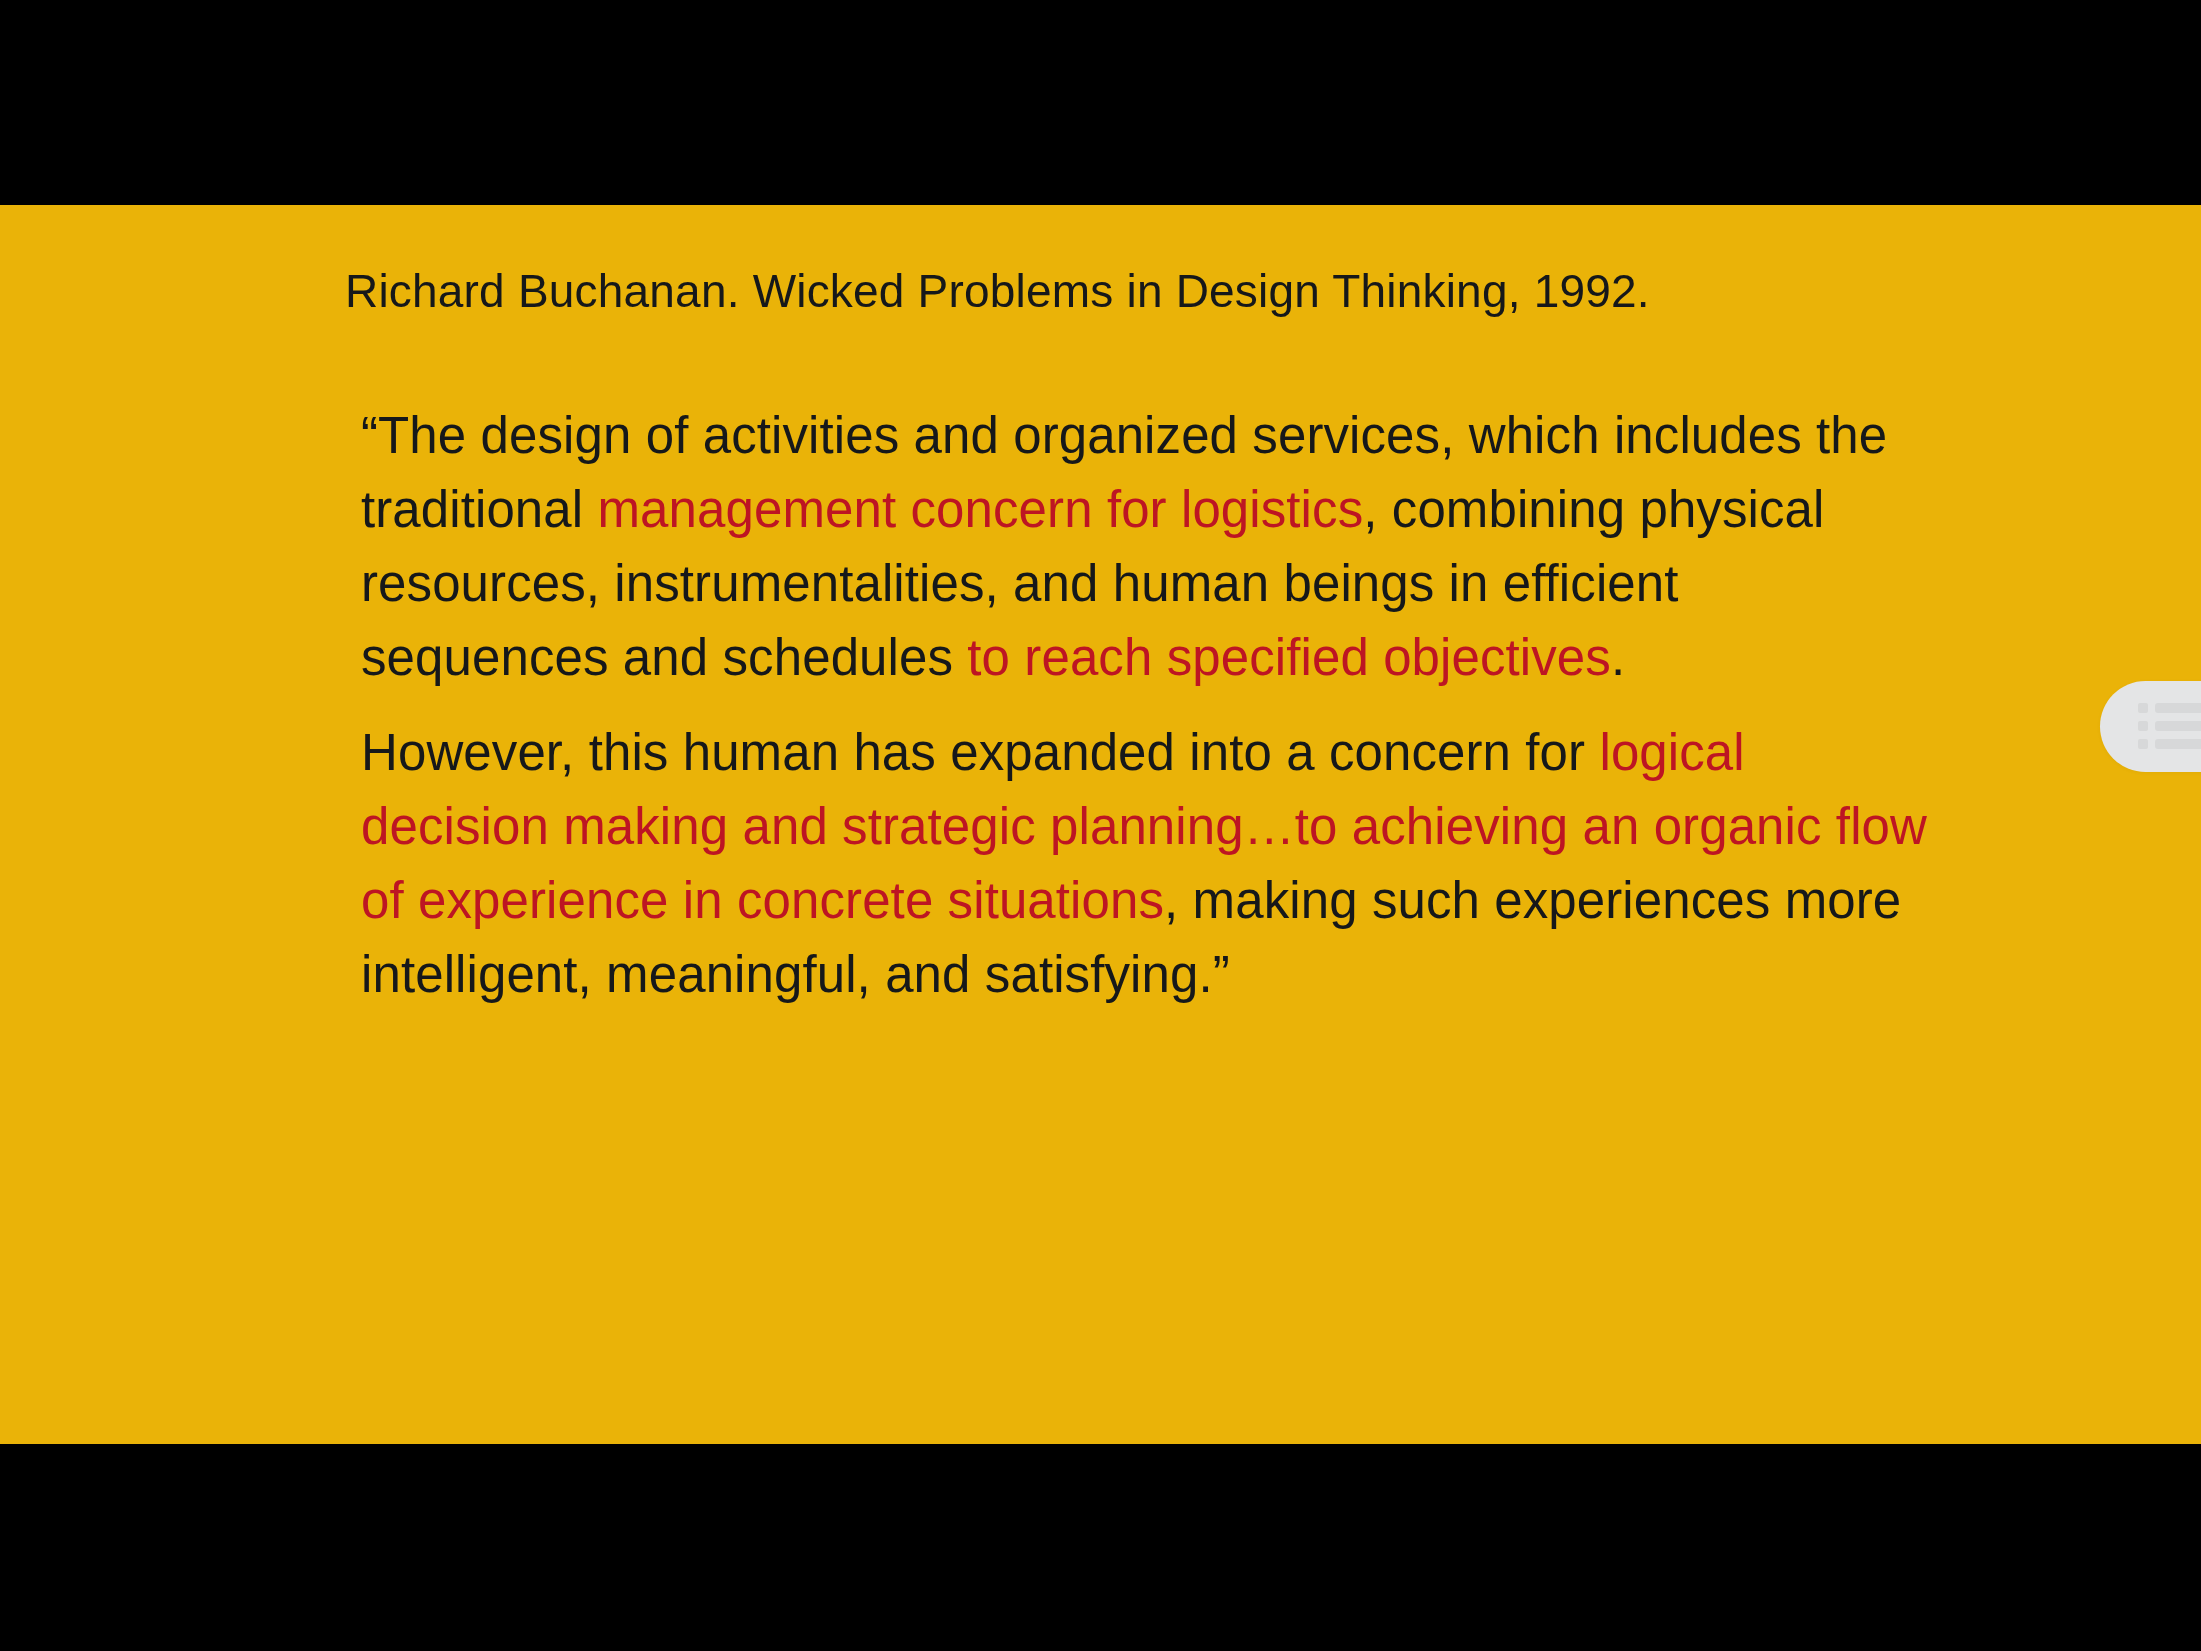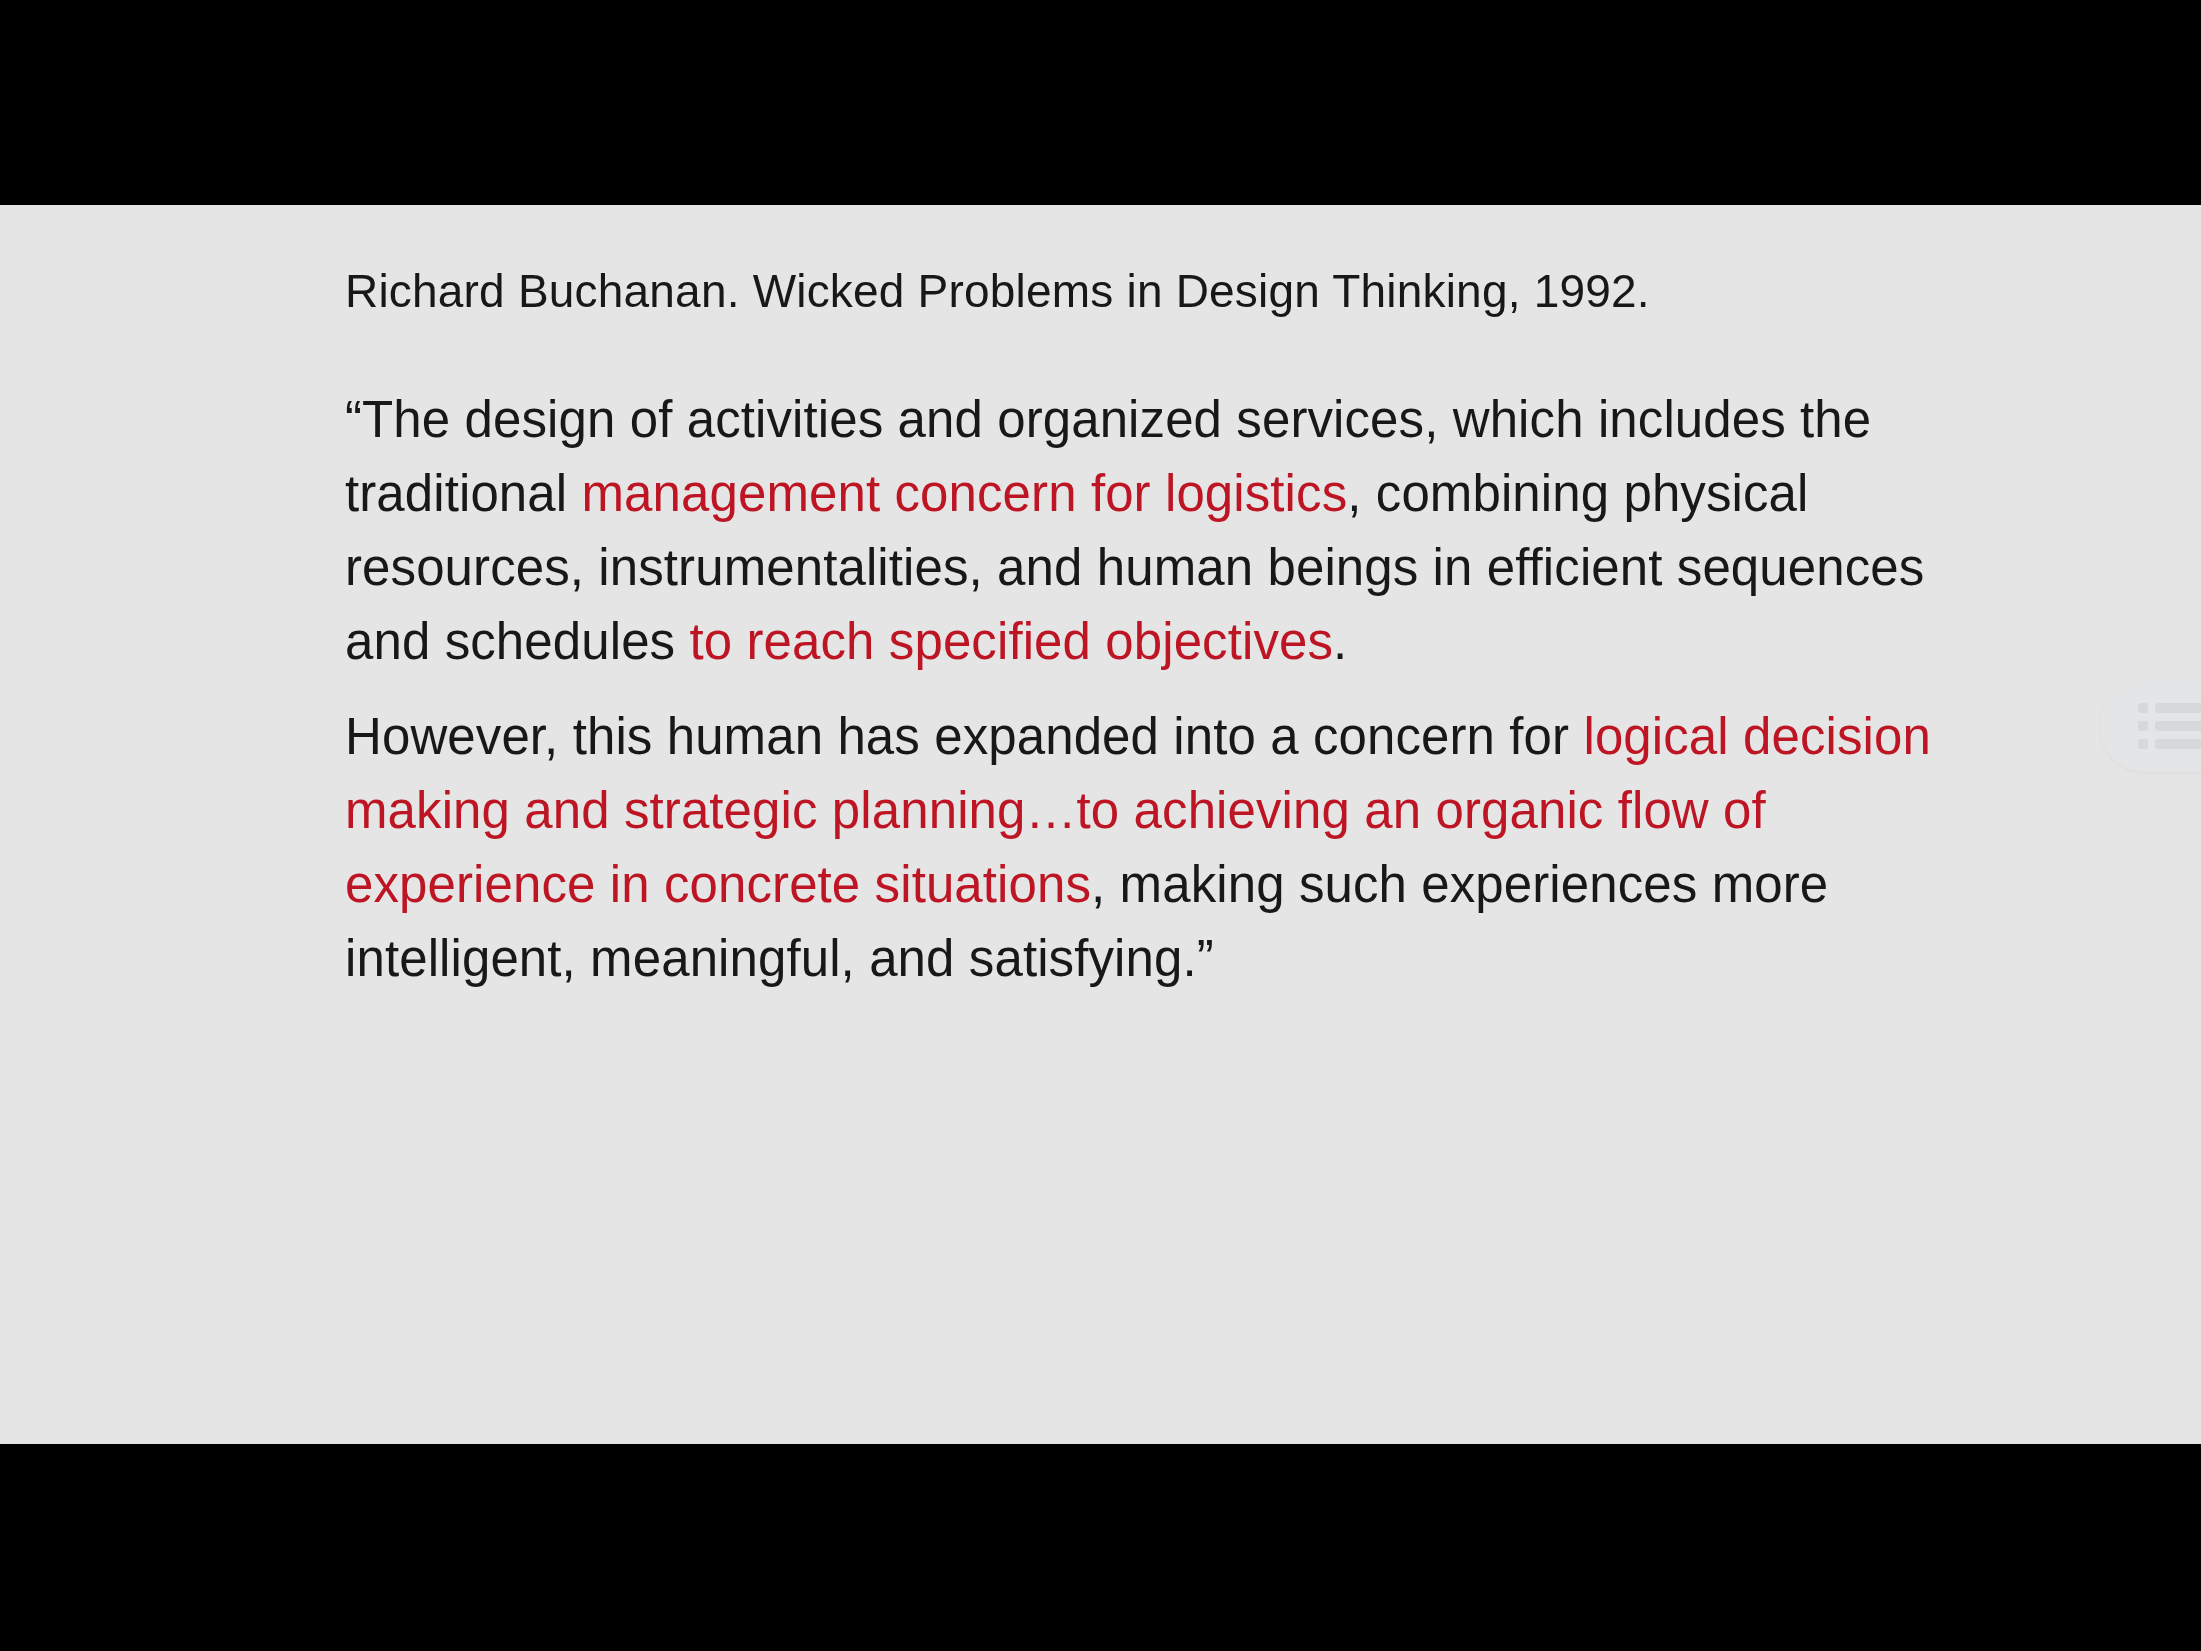--- a/index.html
+++ b/index.html
@@ -36,21 +36,21 @@
     background: #000000;
   }
 
   
   .slide {
     position: absolute;
     left: 0;
     top: 205px;
     width: 2202px;
     height: 1240px;
-    background: #e5e5e5;
+    background: #eab308;
     overflow: hidden;
   }
 
   .slide-body {
     position: absolute;
     left: 345px;
     top: 0;
     width: 1609px;
   }
 
@@ -71,21 +71,21 @@
     left: 0;
     top: 178px;
     width: 1609px;
   }
 
   .para {
     font-size: 51px;
     line-height: 74px;
     color: #16181a;
     letter-spacing: 0.1px;
-    margin: 0;
+    margin: 16px;
   }
   .para + .para {
     margin-top: 21px;
   }
 
   .hl {
     color: #bd1523;
   }
 
   

